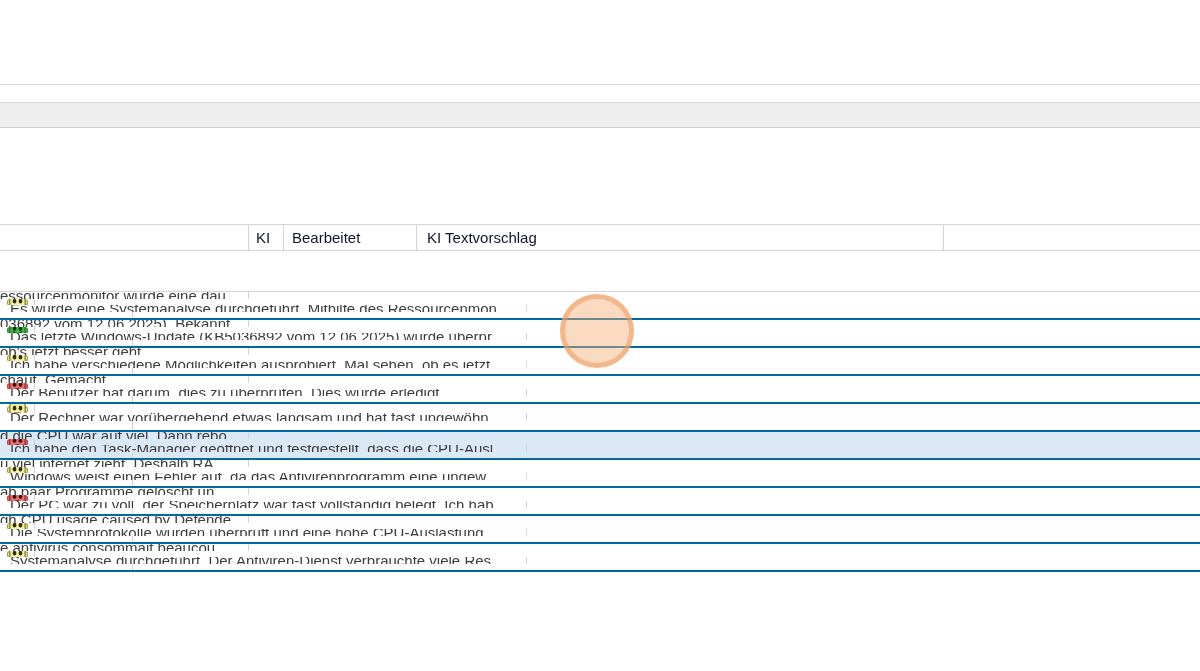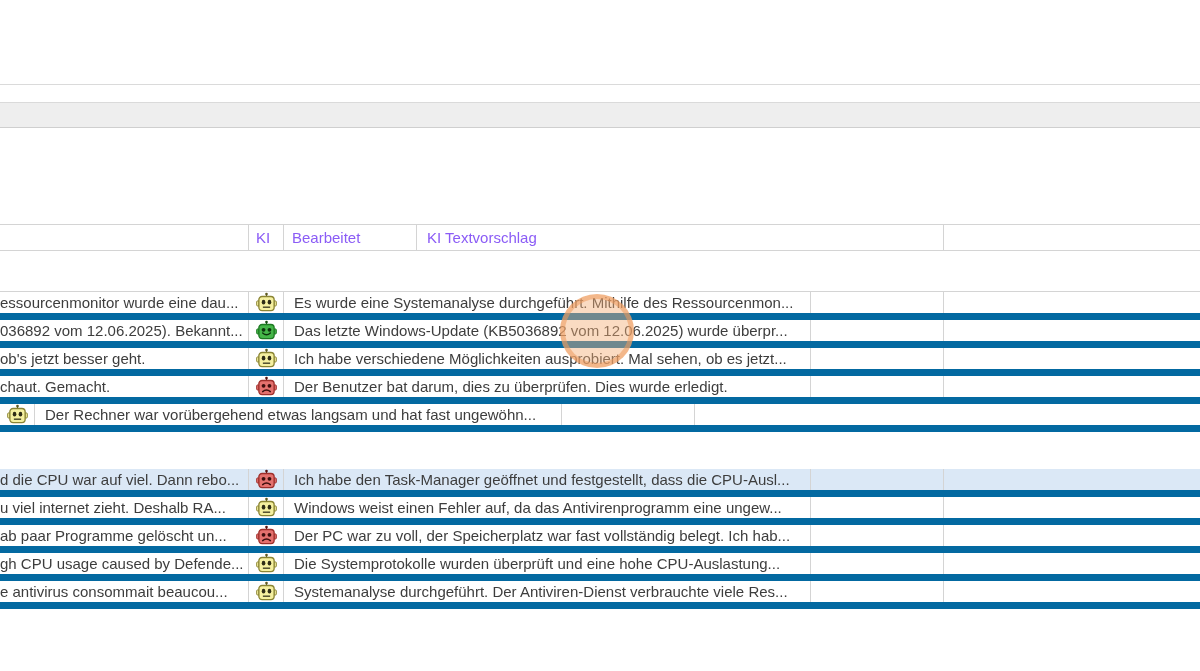--- a/index.html
+++ b/index.html
@@ -9,32 +9,32 @@
   .hline { position: absolute; left: 0; right: 0; height: 1px; background: #dadada; }
   .band  { position: absolute; left: 0; right: 0; background: #eeeeee; border-bottom: 1px solid #cfcfcf; }
   .grid-header {
     position: absolute; top: 224px; left: 0; right: 0; height: 27px;
     display: flex; align-items: center;
     border-top: 1px solid #d4d4d4; border-bottom: 1px solid #d4d4d4;
     background: #ffffff;
   }
   .grid-body { position: absolute; top: 291px; left: 0; right: 0; border-top: 1px solid #d4d4d4; }
 
-  .row { display: flex; height: 28px; border-bottom: 7px solid #0369a1; background: #ffffff; }
-  .row.selected { background: #dbe8f6; margin-top: 37px; }
+  .row { display: flex; height: 28px; border-bottom: 2px solid #0369a1; background: #ffffff; flex-direction: column; }
+  .row.selected { background: #dbe8f6; }
 
   .cell { height: 100%; display: flex; align-items: center; overflow: hidden; white-space: nowrap; }
   .c-left  { width: 249px; border-right: 1px solid #d4d4d4; padding-right: 4px; }
   .c-ki    { width: 35px;  border-right: 1px solid #d4d4d4; justify-content: center; }
   .c-text  { width: 527px; border-right: 1px solid #d4d4d4; padding-left: 10px; padding-right: 4px; }
   .c-bearb { width: 133px; border-right: 1px solid #d4d4d4; padding-left: 8px; }
   .c-rest  { flex: 1; }
 
   .grid-header .c-ki { justify-content: flex-start; padding-left: 7px; }
-  .hdr-label { color: #8b5cf6; }
+  .hdr-label { color: #0f172a; }
 
   .robot { width: 21px; height: 21px; display: block; }
 
   .click-circle {
     position: absolute; width: 74px; height: 74px; border-radius: 50%;
     background: rgba(245, 176, 120, 0.45);
     border: 5px solid rgba(238, 154, 92, 0.55);
     pointer-events: none; z-index: 10;
   }
 </style>

